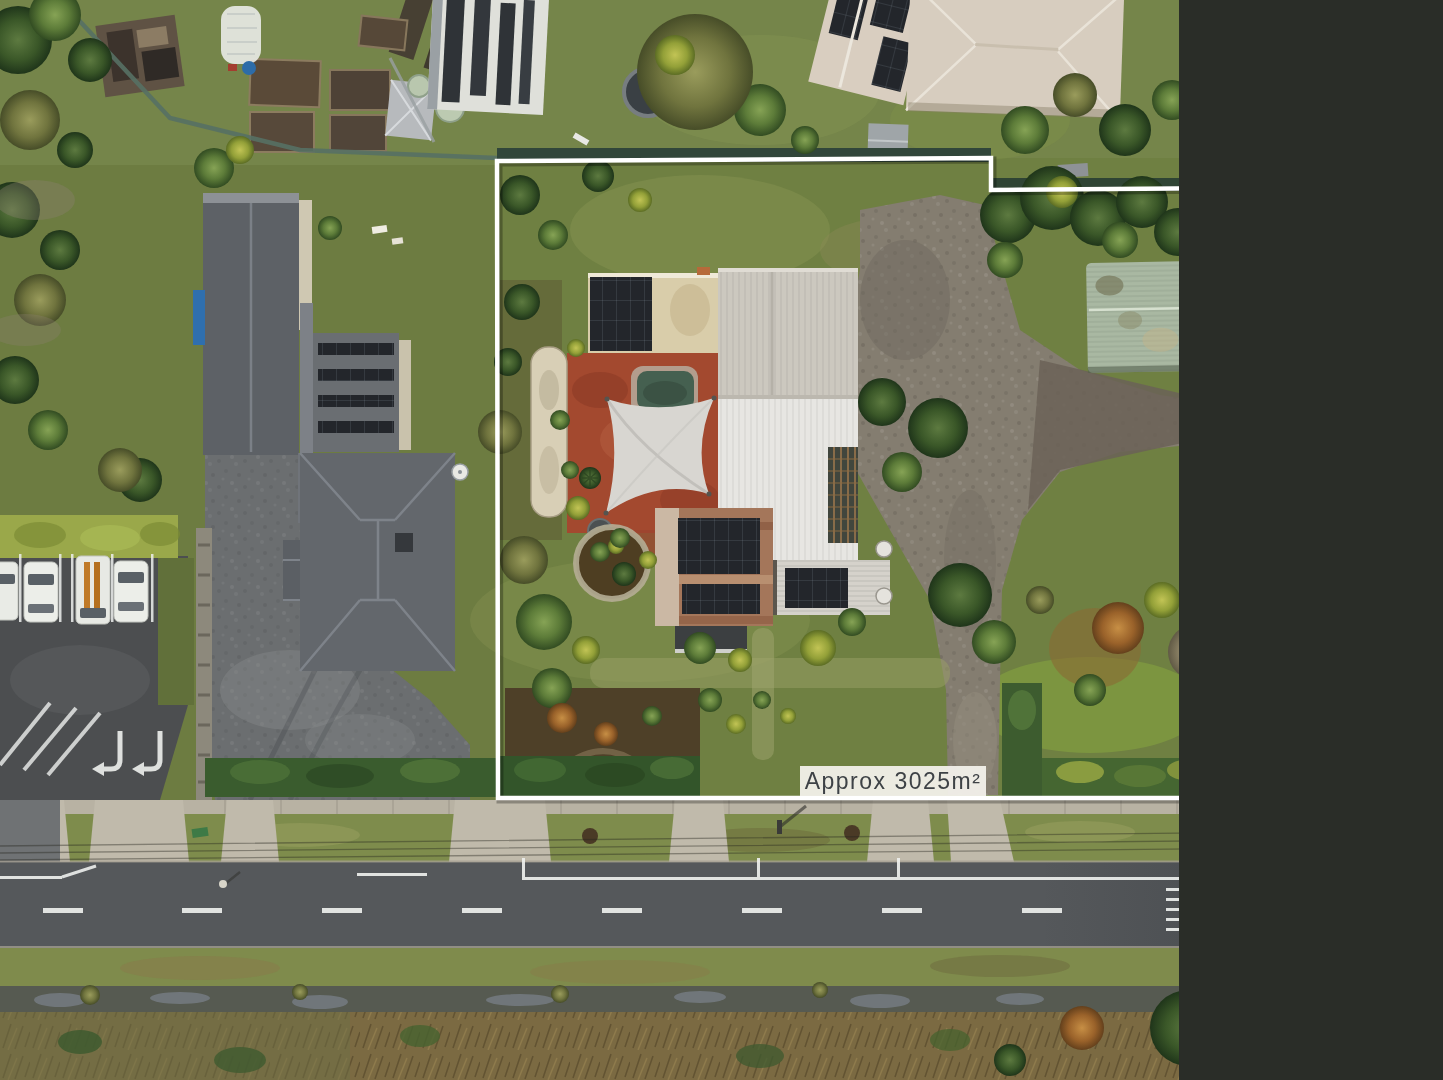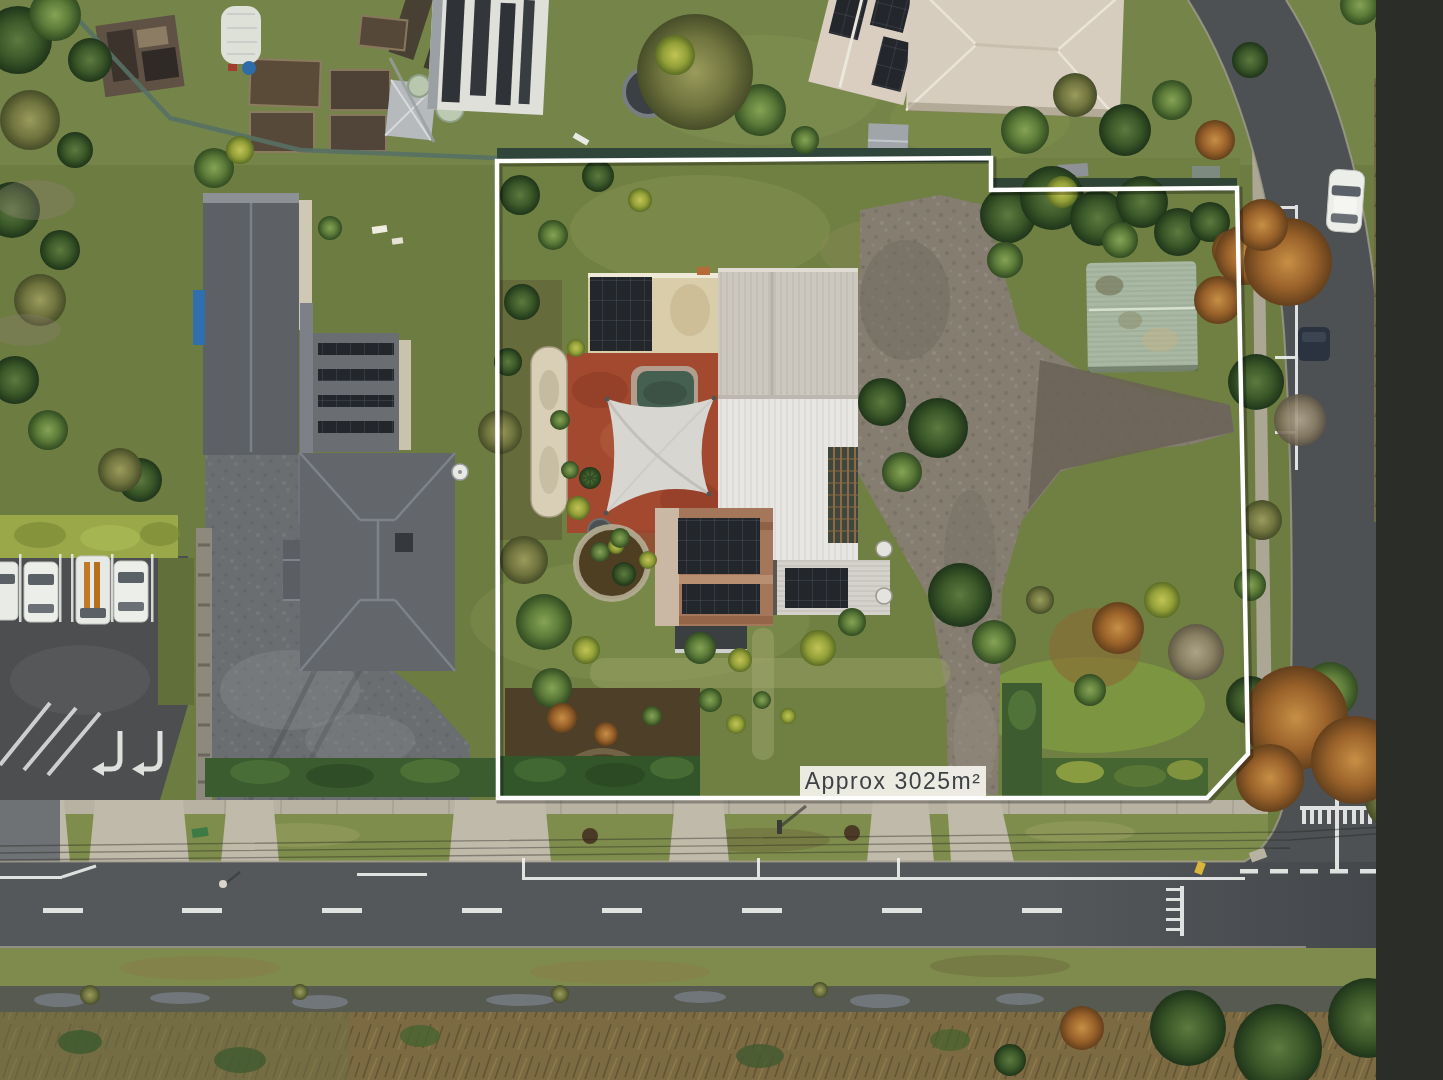--- a/index.html
+++ b/index.html
@@ -1,16 +1,16 @@
 <!DOCTYPE html>
 <html><head>
 <meta charset="utf-8">
 <style>
   html,body{margin:0;padding:0;background:#2a2d28;}
-  .photo-wrap{width:1376px;height:1080px;overflow:hidden;position:relative;}
+  .photo-wrap{width:1179px;height:1080px;overflow:hidden;position:relative;}
   svg{display:block;}
   .area-label-text{
     font-family:"Liberation Sans","DejaVu Sans",sans-serif;
     font-size:23px;
     font-weight:400;
     letter-spacing:1.5px;
   }
 </style>
 </head>
 <body>

